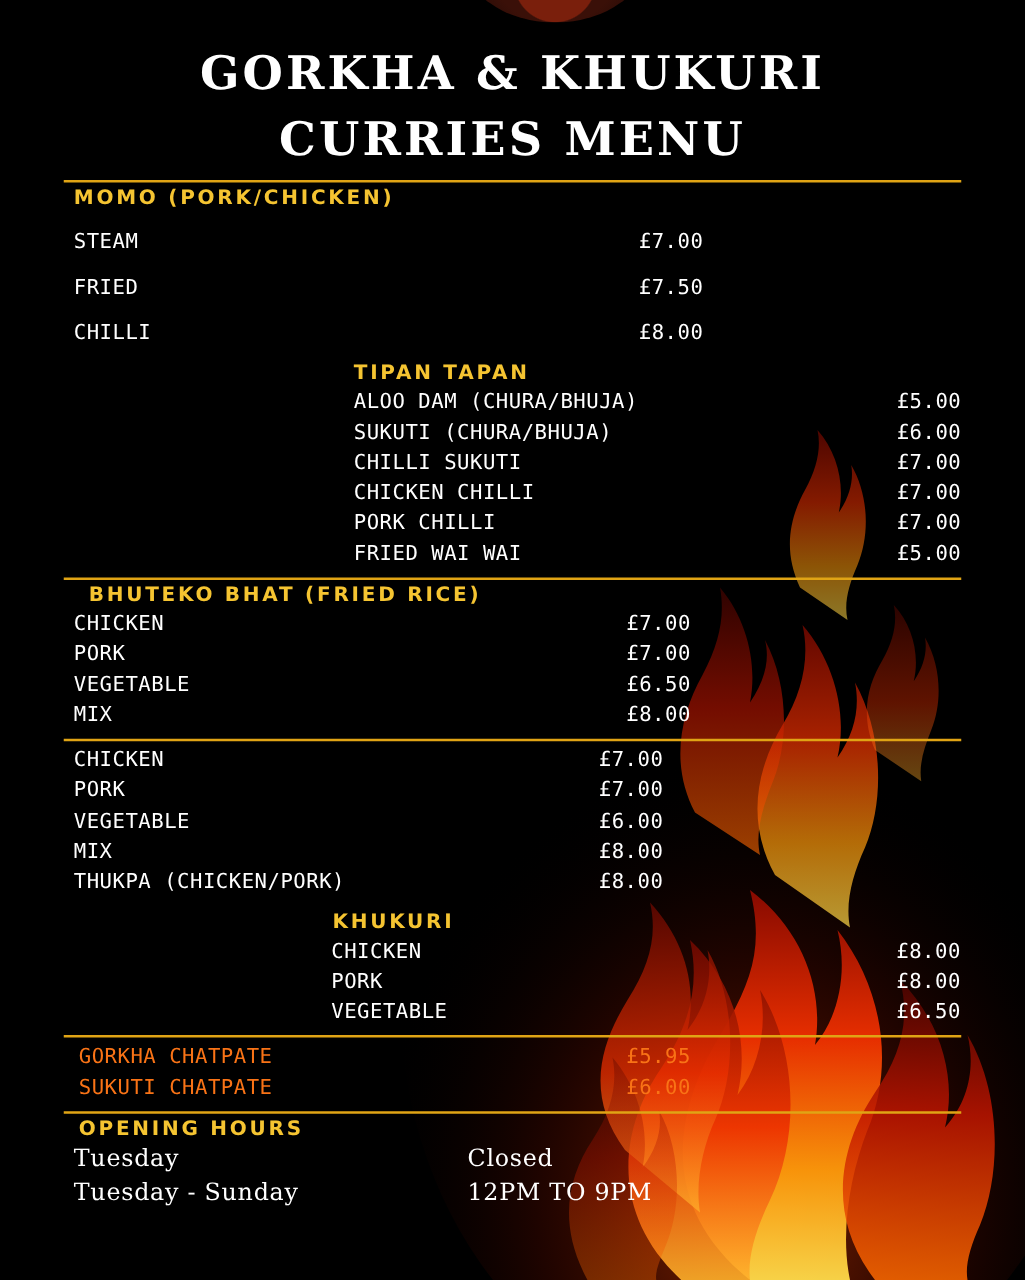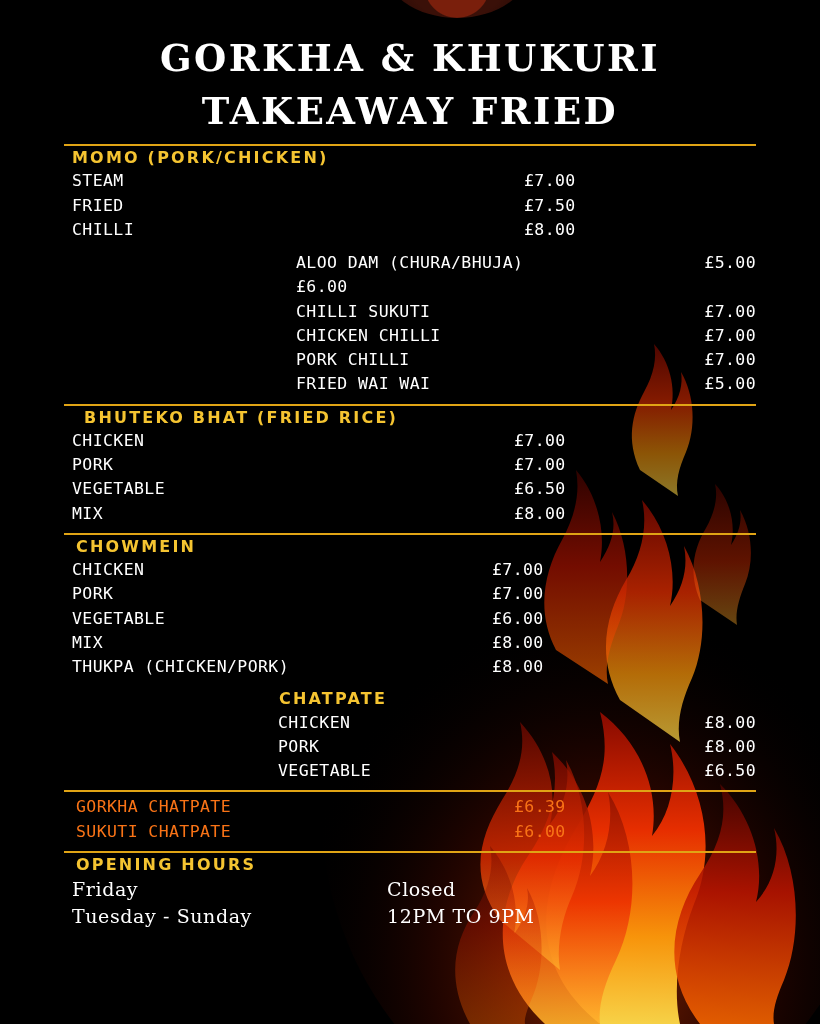--- a/index.html
+++ b/index.html
@@ -22,21 +22,21 @@
     width: 820px; height: 1024px;
     pointer-events: none;
     z-index: 0;
   }
 
   #page {
     position: relative;
     z-index: 2;
     width: 820px;
     height: 1004px;
-    padding: 0 64px;
+    padding: 0 51px;
   }
 
   
   .header-strip {
     height: 20px;
     position: relative;
   }
   .logo-blob {
     position: absolute;
     left: 318px; top: -92px;
@@ -92,21 +92,21 @@
     font-size: 16.5px;
     letter-spacing: .4px;
     line-height: 1.47;
     color: #fff;
     white-space: nowrap;
   }
   .row .nm { text-transform: uppercase; }
   .row .pr { text-align: right; }
 
   
-  .g-momo .nm   { width: 460px; padding-left: 8px; }
+  .g-momo .nm   { width: 460px; padding-left: 8px; margin-top: 12px; }
   .g-tipan      { padding-left: 232px; }
   .g-tipan .nm  { width: 435px; }
   .g-fried .nm  { width: 450px; padding-left: 8px; }
   .g-chow .nm   { width: 428px; padding-left: 8px; }
   .g-curry      { padding-left: 214px; }
   .g-curry .nm  { width: 452px; }
   .g-chat .nm   { width: 450px; padding-left: 12px; }
 
   .dim { color: #f97316; }
 
@@ -188,21 +188,21 @@
 
 <div id="page">
 
   <div class="header-strip">
     <div class="logo-blob"></div>
 
   </div>
 
   <div class="title">
     <span>GORKHA &amp; KHUKURI</span>
-    <span class="line2">TAKEAWAY FRIED</span>
+    <span class="line2">CURRIES MENU</span>
   </div>
 
   <div class="rule"></div>
   <div class="section-head">MOMO (PORK/CHICKEN)</div>
   <div class="items g-momo">
     <div class="row">
       <span class="nm">STEAM</span>
       <span class="pr">£7.00</span>
     </div>
     <div class="row">
@@ -210,26 +210,28 @@
       <span class="pr">£7.50</span>
     </div>
     <div class="row">
       <span class="nm">CHILLI</span>
       <span class="pr">£8.00</span>
     </div>
   </div>
 
   <div class="space-sm"></div>
 
+  <div class="section-head center-ind">TIPAN TAPAN</div>
   <div class="items">
     <div class="row g-tipan">
       <span class="nm">ALOO DAM (CHURA/BHUJA)</span>
       <span class="pr">£5.00</span>
     </div>
     <div class="row g-tipan">
+      <span class="nm">SUKUTI (CHURA/BHUJA)</span>
       <span class="pr">£6.00</span>
     </div>
     <div class="row g-tipan">
       <span class="nm">CHILLI SUKUTI</span>
       <span class="pr">£7.00</span>
     </div>
     <div class="row g-tipan">
       <span class="nm">CHICKEN CHILLI</span>
       <span class="pr">£7.00</span>
     </div>
@@ -258,21 +260,20 @@
       <span class="nm">VEGETABLE</span>
       <span class="pr">£6.50</span>
     </div>
     <div class="row">
       <span class="nm">MIX</span>
       <span class="pr">£8.00</span>
     </div>
   </div>
 
   <div class="rule"></div>
-  <div class="section-head indent-sm">CHOWMEIN</div>
   <div class="items g-chow">
     <div class="row">
       <span class="nm">CHICKEN</span>
       <span class="pr">£7.00</span>
     </div>
     <div class="row">
       <span class="nm">PORK</span>
       <span class="pr">£7.00</span>
     </div>
     <div class="row">
@@ -284,53 +285,53 @@
       <span class="pr">£8.00</span>
     </div>
     <div class="row">
       <span class="nm">THUKPA (CHICKEN/PORK)</span>
       <span class="pr">£8.00</span>
     </div>
   </div>
 
   <div class="space-sm"></div>
 
-  <div class="section-head center-ind2">CHATPATE</div>
+  <div class="section-head center-ind2">KHUKURI</div>
   <div class="items">
     <div class="row g-curry">
       <span class="nm">CHICKEN</span>
       <span class="pr">£8.00</span>
     </div>
     <div class="row g-curry">
       <span class="nm">PORK</span>
       <span class="pr">£8.00</span>
     </div>
     <div class="row g-curry">
       <span class="nm">VEGETABLE</span>
       <span class="pr">£6.50</span>
     </div>
   </div>
 
   <div class="rule"></div>
   <div class="items g-chat">
     <div class="row">
       <span class="nm dim">GORKHA CHATPATE</span>
-      <span class="pr dim">£6.39</span>
+      <span class="pr dim">£5.95</span>
     </div>
     <div class="row">
       <span class="nm dim">SUKUTI CHATPATE</span>
       <span class="pr dim">£6.00</span>
     </div>
   </div>
 
   <div class="rule"></div>
   <div class="section-head indent-sm">OPENING HOURS</div>
   <div class="items">
     <div class="hours-row">
-      <span class="day">Friday</span>
+      <span class="day">Tuesday</span>
       <span class="val">Closed</span>
     </div>
     <div class="hours-row">
       <span class="day">Tuesday  - Sunday</span>
       <span class="val">12PM TO 9PM</span>
     </div>
   </div>
 
 </div>
 

